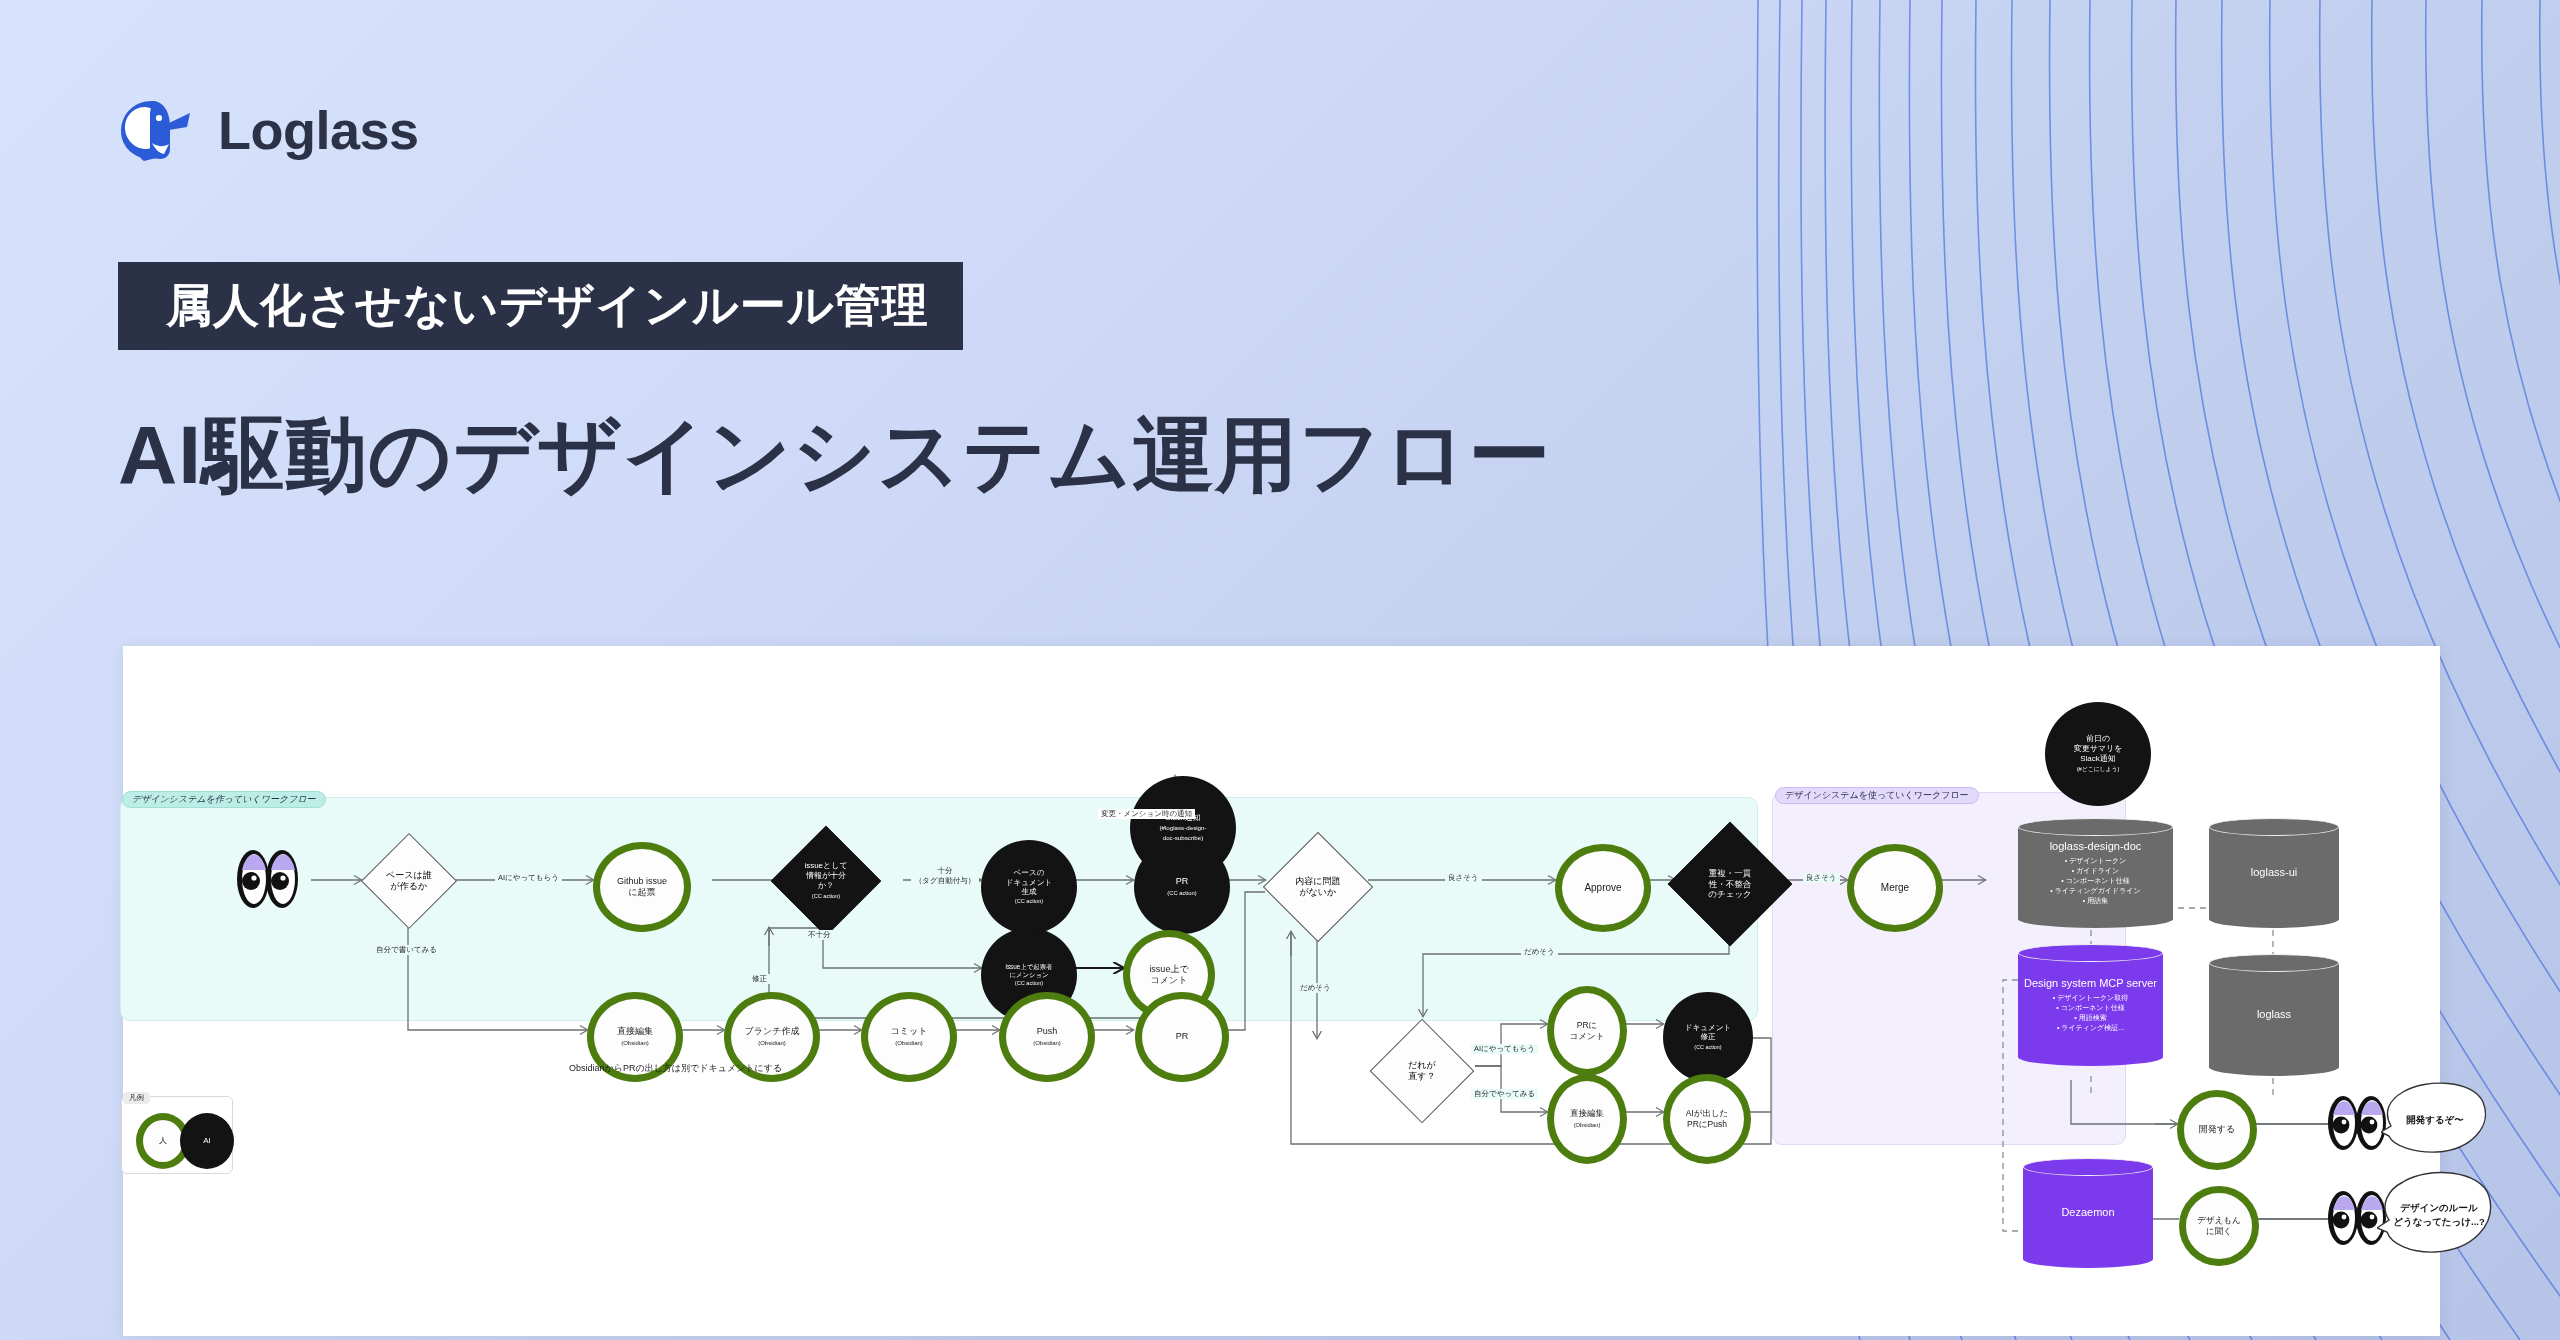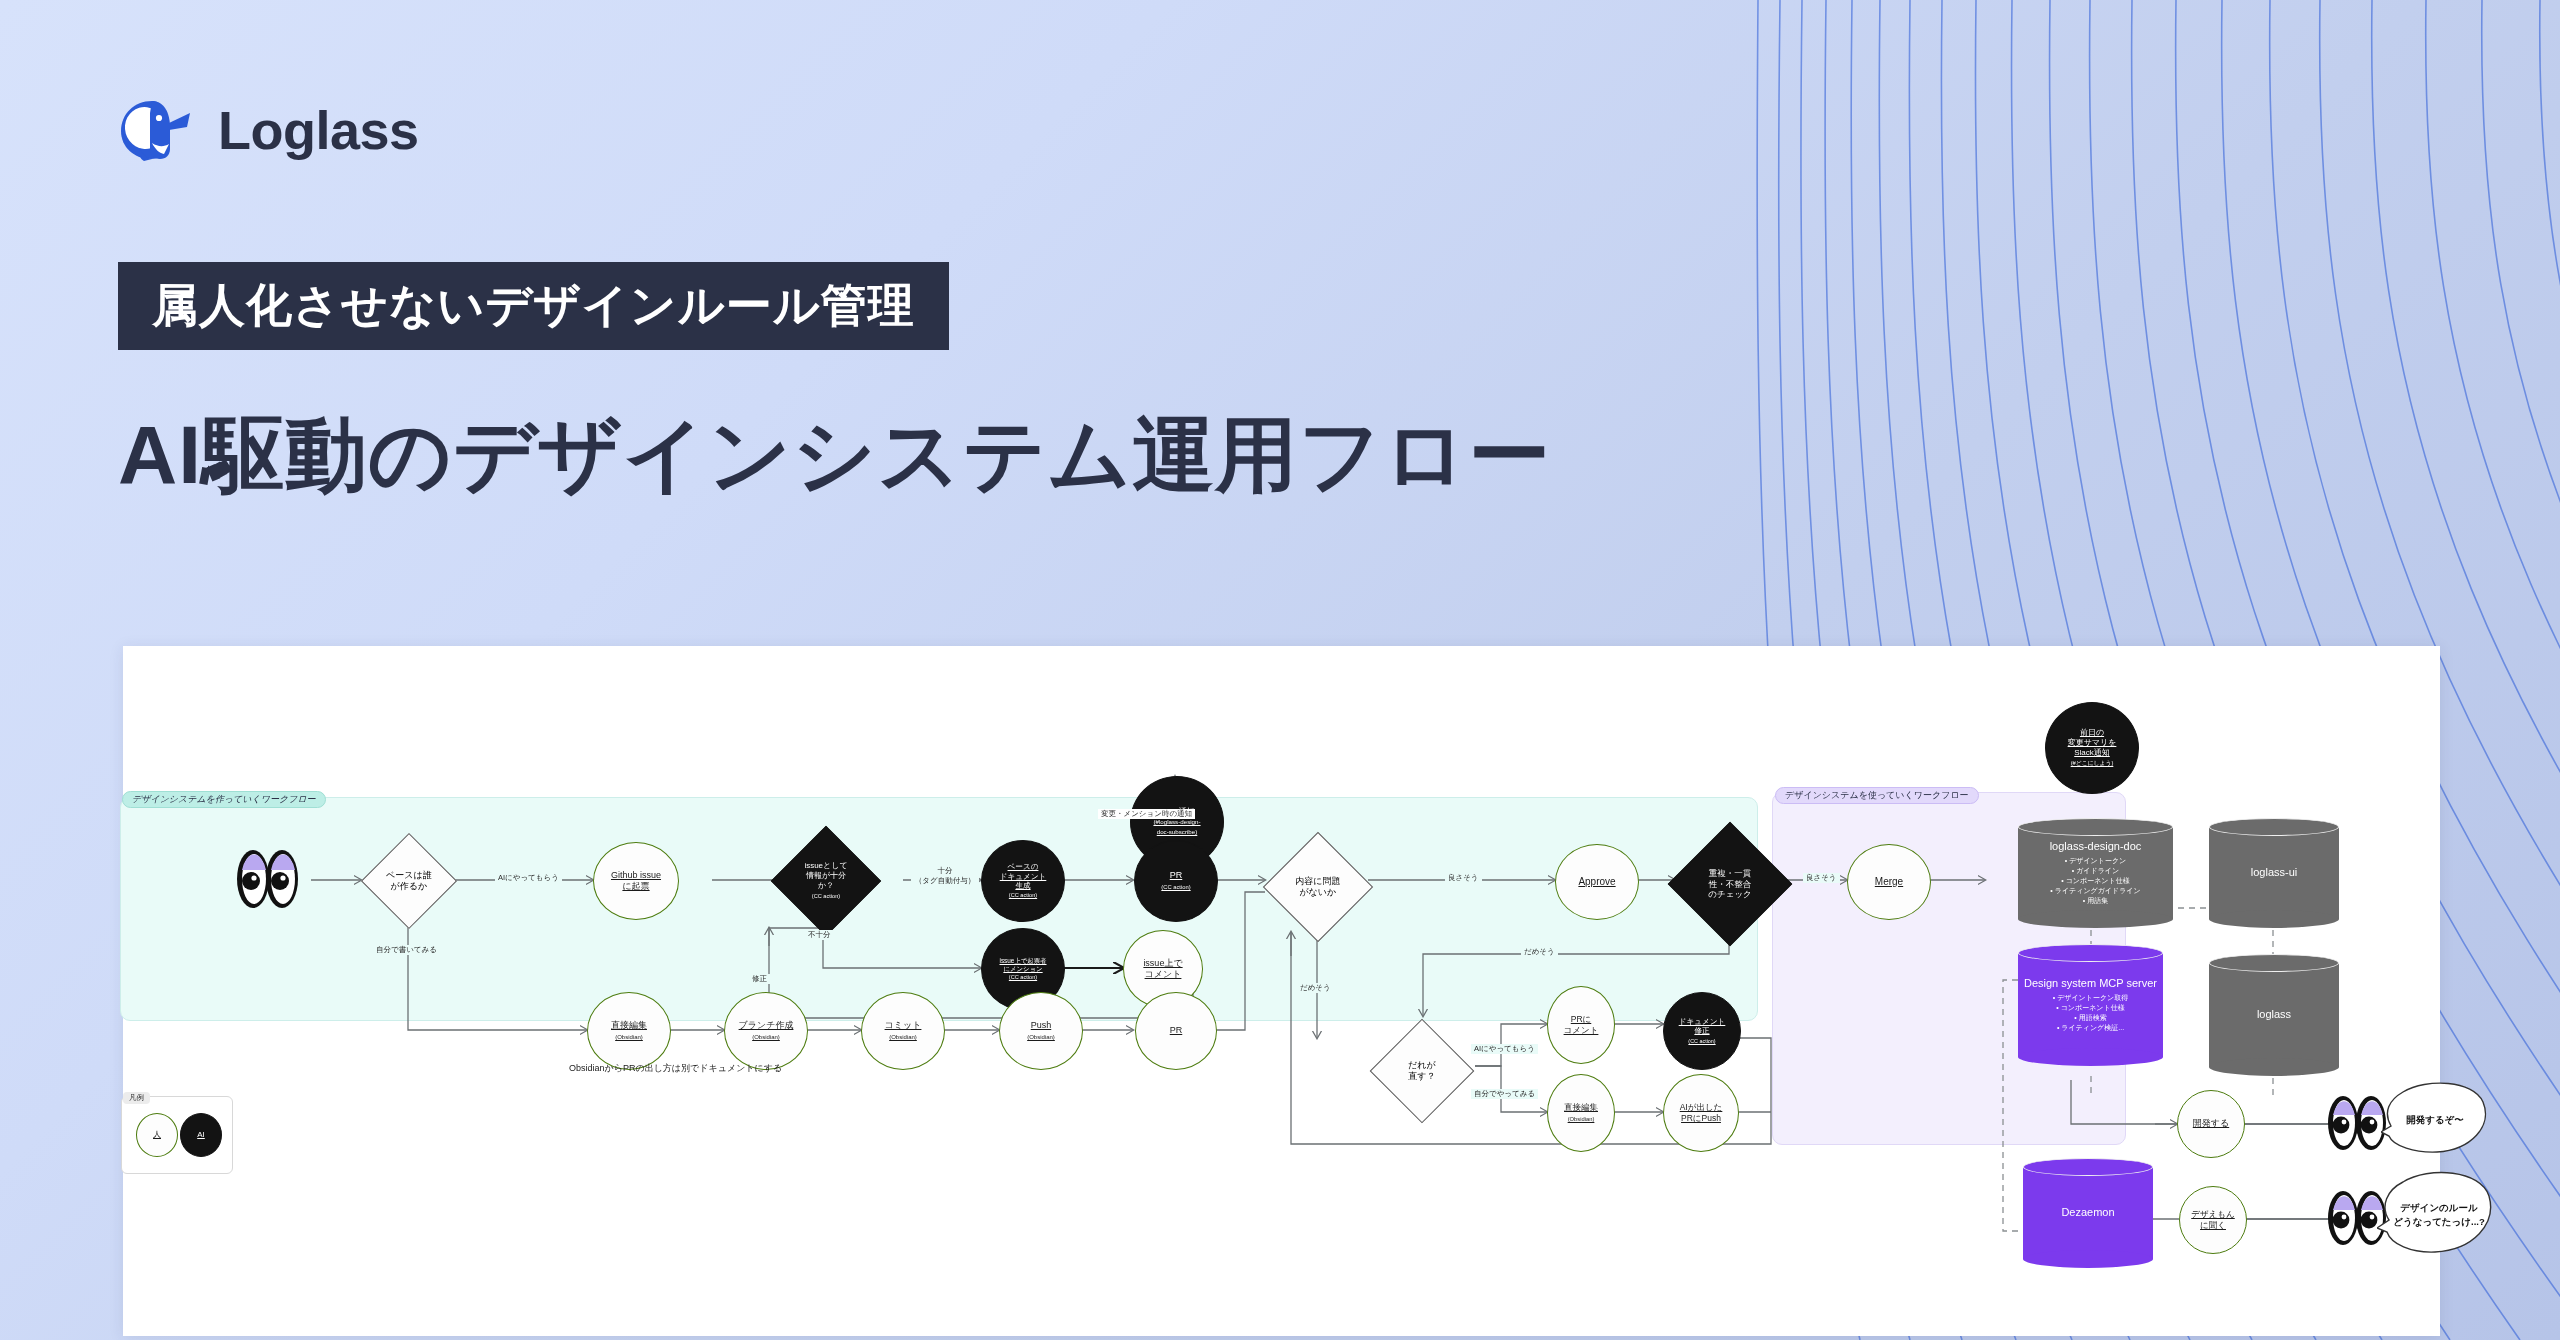--- a/index.html
+++ b/index.html
@@ -17,21 +17,21 @@
   }
   .bg-lines{position:absolute;top:0;right:0;width:820px;height:1340px;}
 
   
   .logo-wrap{position:absolute;left:118px;top:97px;display:flex;align-items:center;gap:22px;}
   .logo-mark{width:78px;height:66px;}
   .logo-text{font-size:54px;font-weight:700;color:#2b3147;letter-spacing:-0.5px;}
 
   .tag-band{
     position:absolute;left:118px;top:262px;background:#2b3147;
-    padding:20px 34px 22px 34px;display:inline-block;
+    padding:20px 34px 22px 48px;display:inline-block;
   }
   .tag-band span{
     color:#ffffff;font-size:46px;font-weight:700;letter-spacing:1px;line-height:1;
     white-space:nowrap;
   }
   .headline{
     position:absolute;left:118px;top:410px;
     font-size:82px;font-weight:700;color:#2b3147;letter-spacing:1px;
     white-space:nowrap;line-height:1.1;
   }
@@ -50,21 +50,21 @@
   .grp-label{
     position:absolute;font-size:9px;color:#2b3147;padding:2px 9px;border-radius:9px;
     white-space:nowrap;line-height:1.2;
   }
   .grp-label.mint{background:#bdeee6;border:1px solid #9fdfd4;font-style:italic;}
   .grp-label.lilac{background:#e2d9fb;border:1px solid #cbbcf5;}
 
   
   .node{position:absolute;display:flex;align-items:center;justify-content:center;text-align:center;}
   .node .lbl{line-height:1.25;}
-  .ell{border:1px solid #4d7c0f;border-radius:50%;background:#fdfdfd;color:#1b1b1b;text-decoration:underline;}
+  .ell{border:7px solid #4d7c0f;border-radius:50%;background:#fdfdfd;color:#1b1b1b;}
   .ell.black{background:#131313;border-color:#131313;color:#ffffff;}
   .dia{background:#fdfdfd;border:1px solid #555;transform:rotate(45deg);}
   .dia.black{background:#131313;border-color:#131313;}
   .dia > .lbl{transform:rotate(-45deg);display:block;}
   .dia.black > .lbl{color:#ffffff;}
 
   .cyl{position:absolute;}
   .cyl .body{position:absolute;left:0;right:0;top:9px;bottom:9px;background:#6b6b6b;}
   .cyl .top{position:absolute;left:0;right:0;top:0;height:18px;border-radius:50%;background:#6b6b6b;border:1.5px solid #f0f0f0;box-sizing:border-box;}
   .cyl .bot{position:absolute;left:0;right:0;bottom:0;height:18px;border-radius:50%;background:#6b6b6b;}

